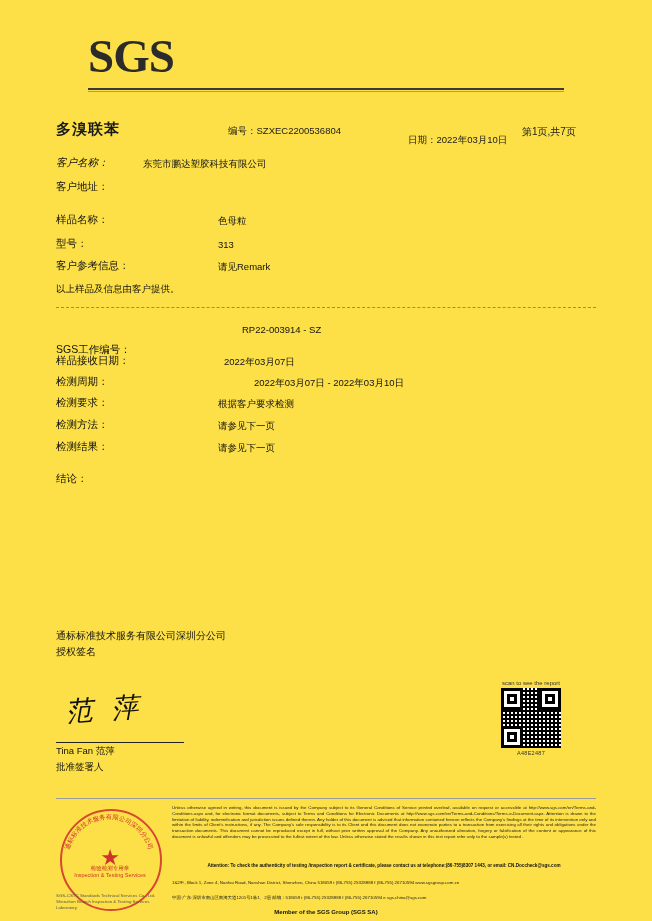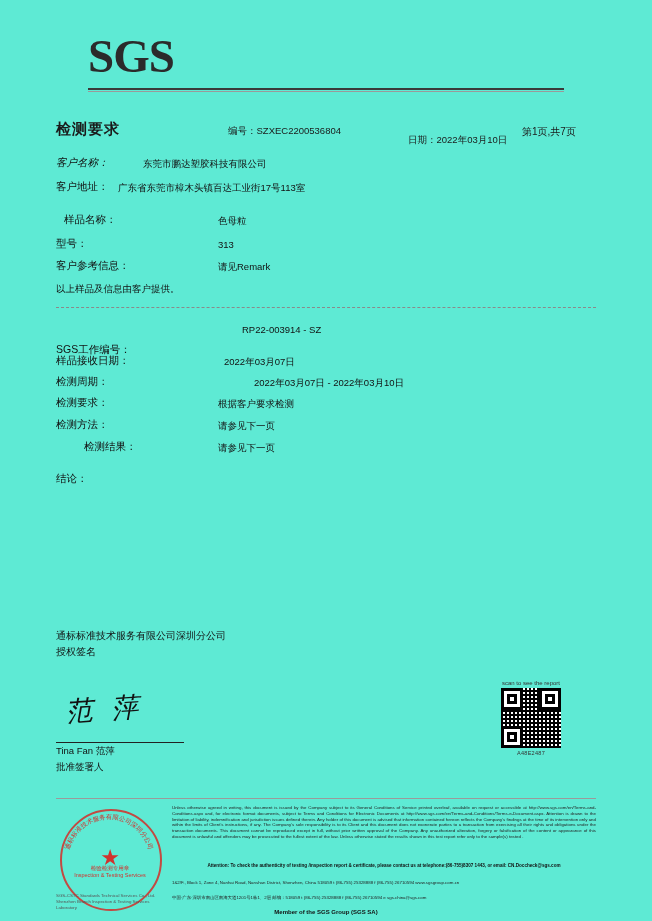--- a/index.html
+++ b/index.html
@@ -15,21 +15,21 @@
     width: 652px;
     height: 921px;
     background: #ffffff;
     overflow: hidden;
   }
   .sheet {
     position: absolute;
     left: 0; top: 0;
     width: 652px;
     height: 921px;
-    background: #5eead4;
+    background: #fde047;
   }
 
   
   .logo {
     position: absolute;
     left: 88px;
     top: 33px;
     font-family: "Liberation Serif", serif;
     font-weight: bold;
     font-size: 47px;
@@ -301,32 +301,31 @@
 </head>
 <body>
 
 <div class="page">
   <div class="sheet">
 
     <div class="logo">SGS</div>
     <div class="logo-rule"></div>
     <div class="logo-rule2"></div>
 
-    <div class="doc-title">检测要求</div>
+    <div class="doc-title">多溴联苯</div>
     <div class="hdr-no">编号：SZXEC2200536804</div>
     <div class="hdr-date">日期：2022年03月10日</div>
     <div class="hdr-page">第1页,共7页</div>
 
     <div class="fld-label" style="left:56px; top:156px;font-style:italic;">客户名称：</div>
     <div class="fld-value" style="left:143px; top:158px;">东莞市鹏达塑胶科技有限公司</div>
 
     <div class="fld-label" style="left:56px; top:180px;">客户地址：</div>
-    <div class="fld-value" style="left:118px; top:182px;">广东省东莞市樟木头镇百达工业街17号113室</div>
-
-    <div class="fld-label" style="left:64px; top:213px;font-family:Liberation Serif, serif;">样品名称：</div>
+
+    <div class="fld-label" style="left:56px; top:213px;font-family:Liberation Serif, serif;">样品名称：</div>
     <div class="fld-value" style="left:218px; top:215px;">色母粒</div>
 
     <div class="fld-label" style="left:56px; top:237px;">型号：</div>
     <div class="fld-value" style="left:218px; top:239px;">313</div>
 
     <div class="fld-label" style="left:56px; top:259px;">客户参考信息：</div>
     <div class="fld-value" style="left:218px; top:261px;">请见Remark</div>
 
     <div class="fld-value" style="left:56px; top:283px;">以上样品及信息由客户提供。</div>
 
@@ -340,21 +339,21 @@
 
     <div class="fld-label" style="left:56px; top:375px;">检测周期：</div>
     <div class="fld-value" style="left:218px; top:377px;margin-left:36px;">2022年03月07日 - 2022年03月10日</div>
 
     <div class="fld-label" style="left:56px; top:396px;">检测要求：</div>
     <div class="fld-value" style="left:218px; top:398px;">根据客户要求检测</div>
 
     <div class="fld-label" style="left:56px; top:418px;">检测方法：</div>
     <div class="fld-value" style="left:218px; top:420px;">请参见下一页</div>
 
-    <div class="fld-label" style="left:56px; top:440px;margin-left:28px;">检测结果：</div>
+    <div class="fld-label" style="left:56px; top:440px;">检测结果：</div>
     <div class="fld-value" style="left:218px; top:442px;">请参见下一页</div>
 
     <div class="fld-label" style="left:56px; top:472px;">结论：</div>
 
     <div class="fld-value" style="left:56px; top:629px; font-size:10px;">通标标准技术服务有限公司深圳分公司</div>
     <div class="fld-value" style="left:56px; top:645px; font-size:10px;">授权签名</div>
 
     <div class="sig-script">范 萍</div>
     <div class="sig-line"></div>
     <div class="fld-value" style="left:56px; top:745px; font-size:9.5px;">Tina Fan 范萍</div>

